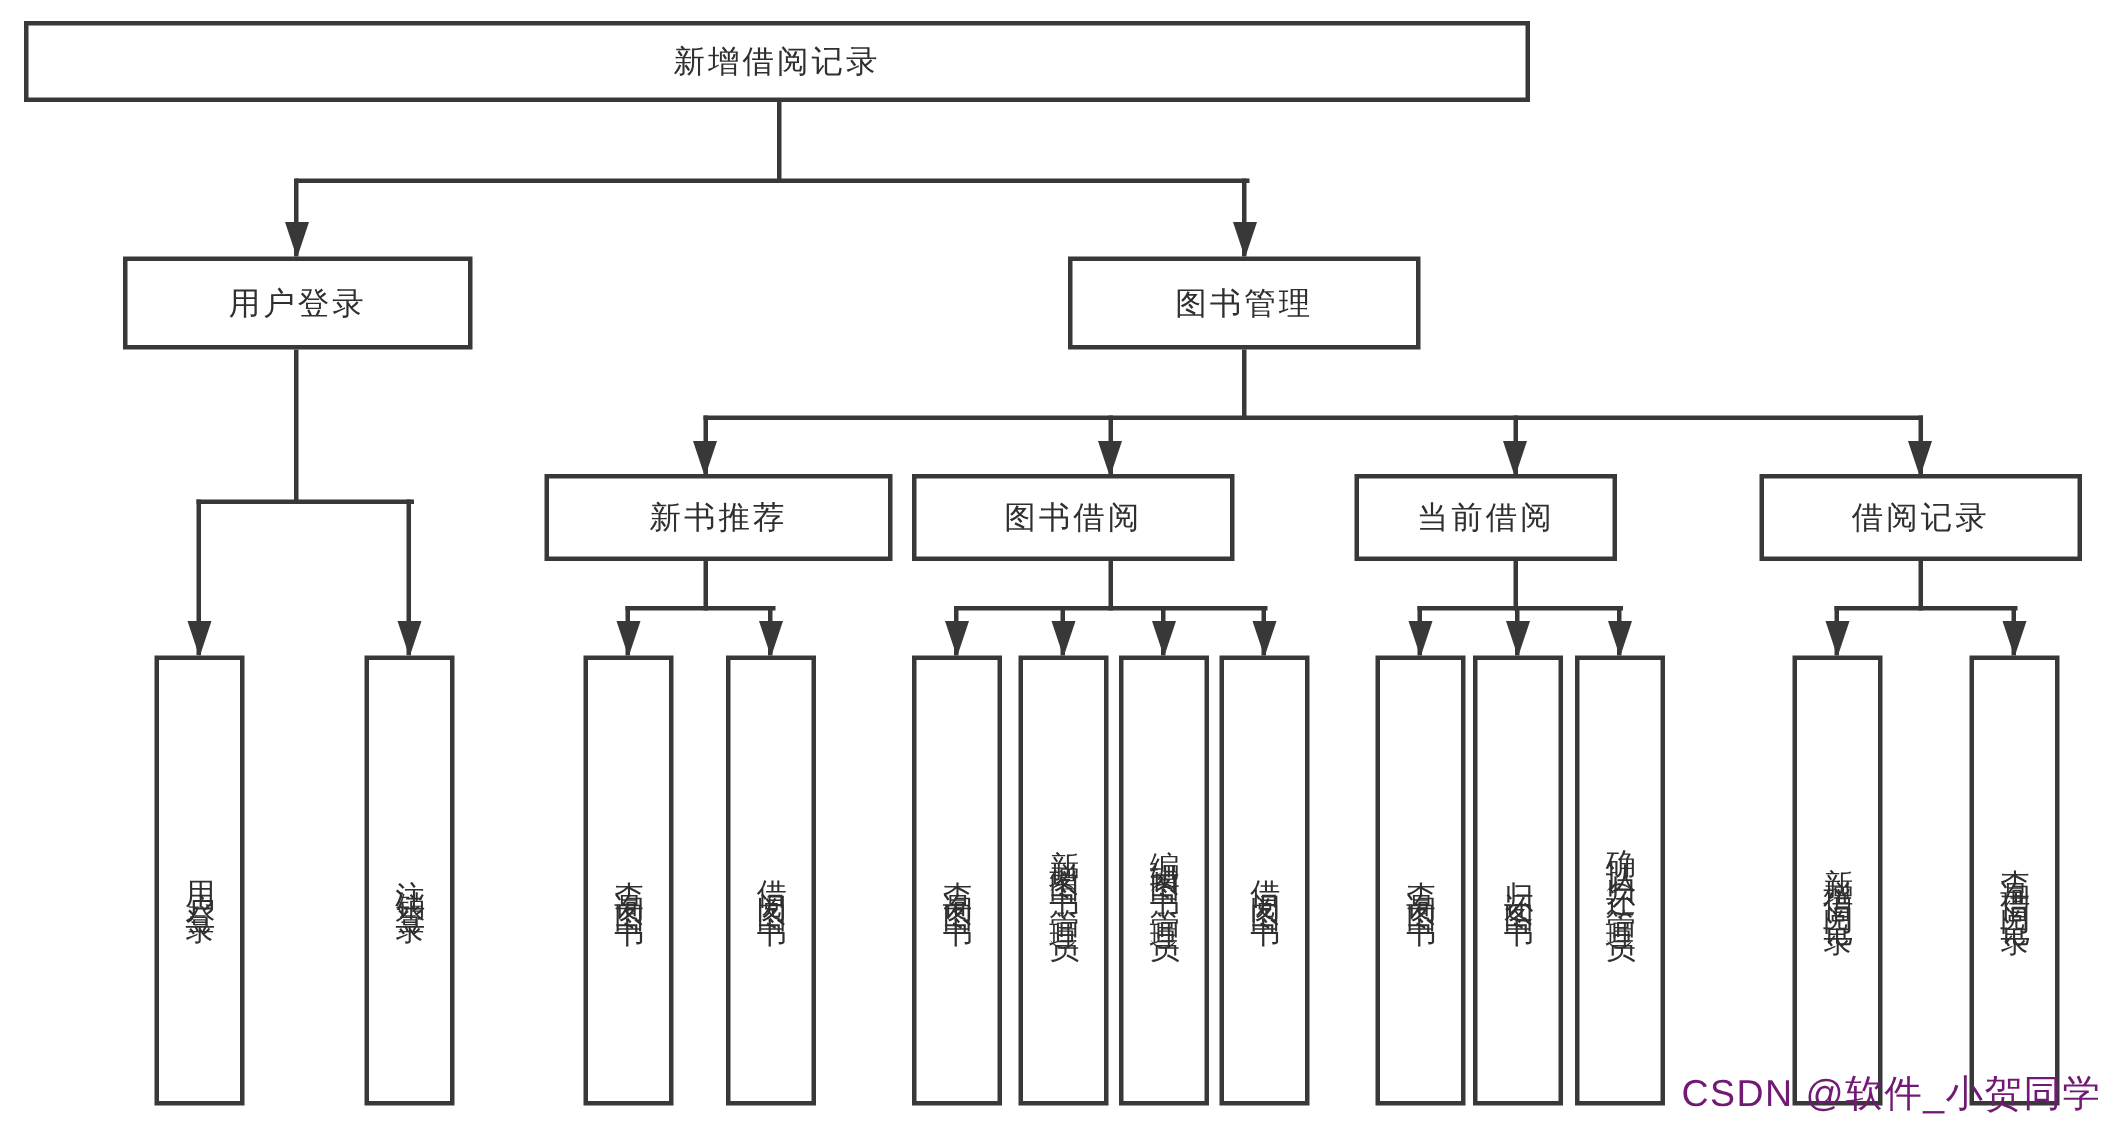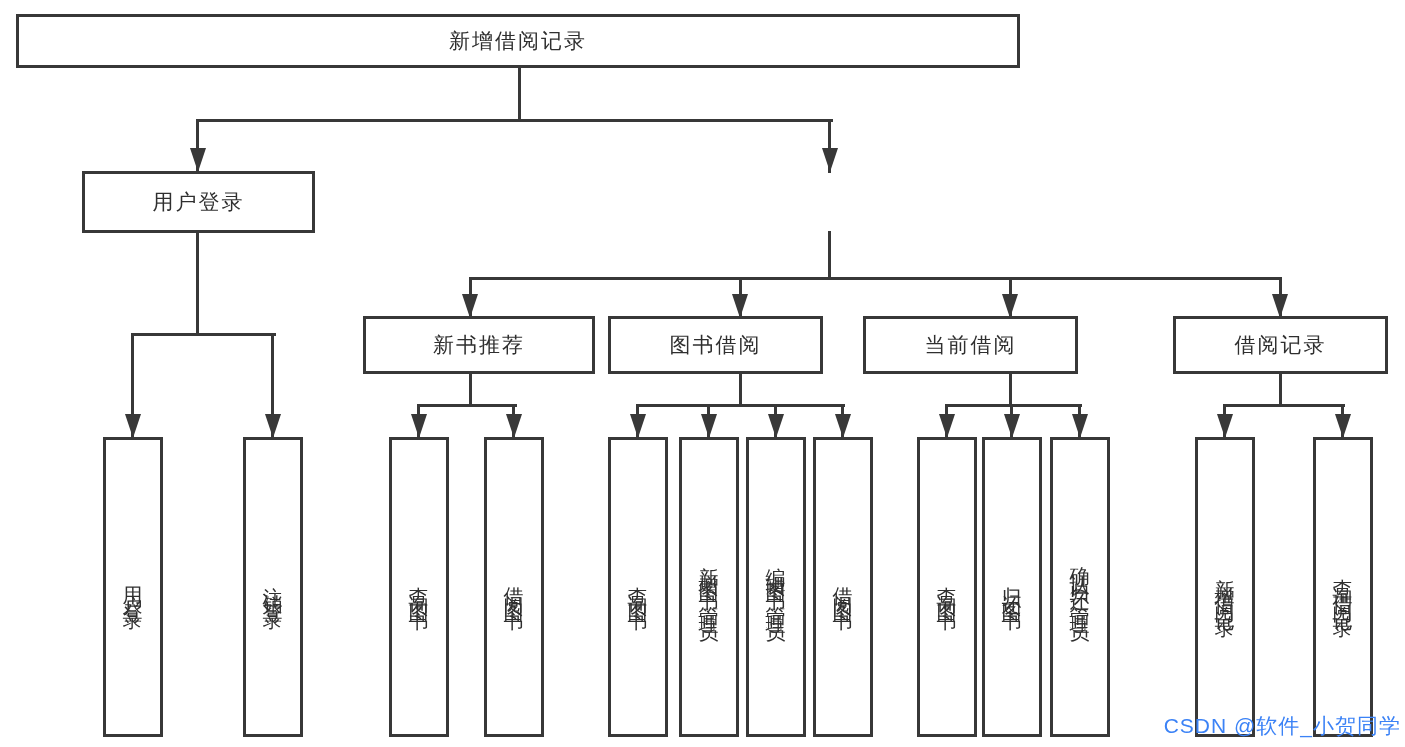--- a/index.html
+++ b/index.html
@@ -56,42 +56,43 @@
     width: 0; height: 0;
     border-left: 8px solid transparent;
     border-right: 8px solid transparent;
     border-top: 24px solid #383838;
     z-index: 1;
   }
   .watermark {
     position: absolute;
     top: 712px;
     right: 4px;
-    color: #3b82f6;
-    font-size: 21px;
+    color: #701a75;
+    font-size: 25px;
     letter-spacing: 1px;
     z-index: 3;
     white-space: nowrap;
   }
 </style>
 </head>
 <body>
 
 <div class="canvas">
 
   <div class="box" style="left:16px; top:14px; width:1004px; height:54px">新增借阅记录</div>
 
   <div class="vl" style="left:518px; top:66px; height:56px"></div>
   <div class="hl" style="left:197px; top:119px; width:636px"></div>
   <div class="vl" style="left:196px; top:119px; height:54px"></div>
   <div class="vl" style="left:828px; top:119px; height:54px"></div>
   <div class="ar" style="left:190px; top:148px"></div>
   <div class="ar" style="left:822px; top:148px"></div>
 
   <div class="box" style="left:82px; top:171px; width:233px; height:62px">用户登录</div>
+  <div class="box" style="left:712px; top:171px; width:235px; height:62px">图书管理</div>
 
   <div class="vl" style="left:196px; top:231px; height:105px"></div>
   <div class="hl" style="left:131px; top:333px; width:145px"></div>
   <div class="vl" style="left:131px; top:333px; height:104px"></div>
   <div class="vl" style="left:271px; top:333px; height:104px"></div>
   <div class="ar" style="left:125px; top:414px"></div>
   <div class="ar" style="left:265px; top:414px"></div>
 
   <div class="vl" style="left:828px; top:231px; height:49px"></div>
   <div class="hl" style="left:469px; top:277px; width:813px"></div>
@@ -99,21 +100,21 @@
   <div class="vl" style="left:739px; top:277px; height:41px"></div>
   <div class="vl" style="left:1009px; top:277px; height:41px"></div>
   <div class="vl" style="left:1279px; top:277px; height:41px"></div>
   <div class="ar" style="left:462px; top:294px"></div>
   <div class="ar" style="left:732px; top:294px"></div>
   <div class="ar" style="left:1002px; top:294px"></div>
   <div class="ar" style="left:1272px; top:294px"></div>
 
   <div class="box" style="left:363px; top:316px; width:232px; height:58px">新书推荐</div>
   <div class="box" style="left:608px; top:316px; width:215px; height:58px">图书借阅</div>
-  <div class="box" style="left:863px; top:316px; width:215px; height:58px">当前借阅</div>
+  <div class="box" style="left:903px; top:316px; width:175px; height:58px">当前借阅</div>
   <div class="box" style="left:1173px; top:316px; width:215px; height:58px">借阅记录</div>
 
   <div class="vl" style="left:469px; top:372px; height:35px"></div>
   <div class="hl" style="left:417px; top:404px; width:100px"></div>
   <div class="vl" style="left:417px; top:404px; height:35px"></div>
   <div class="vl" style="left:512px; top:404px; height:35px"></div>
   <div class="ar" style="left:411px; top:414px"></div>
   <div class="ar" style="left:506px; top:414px"></div>
 
   <div class="vl" style="left:739px; top:372px; height:35px"></div>

